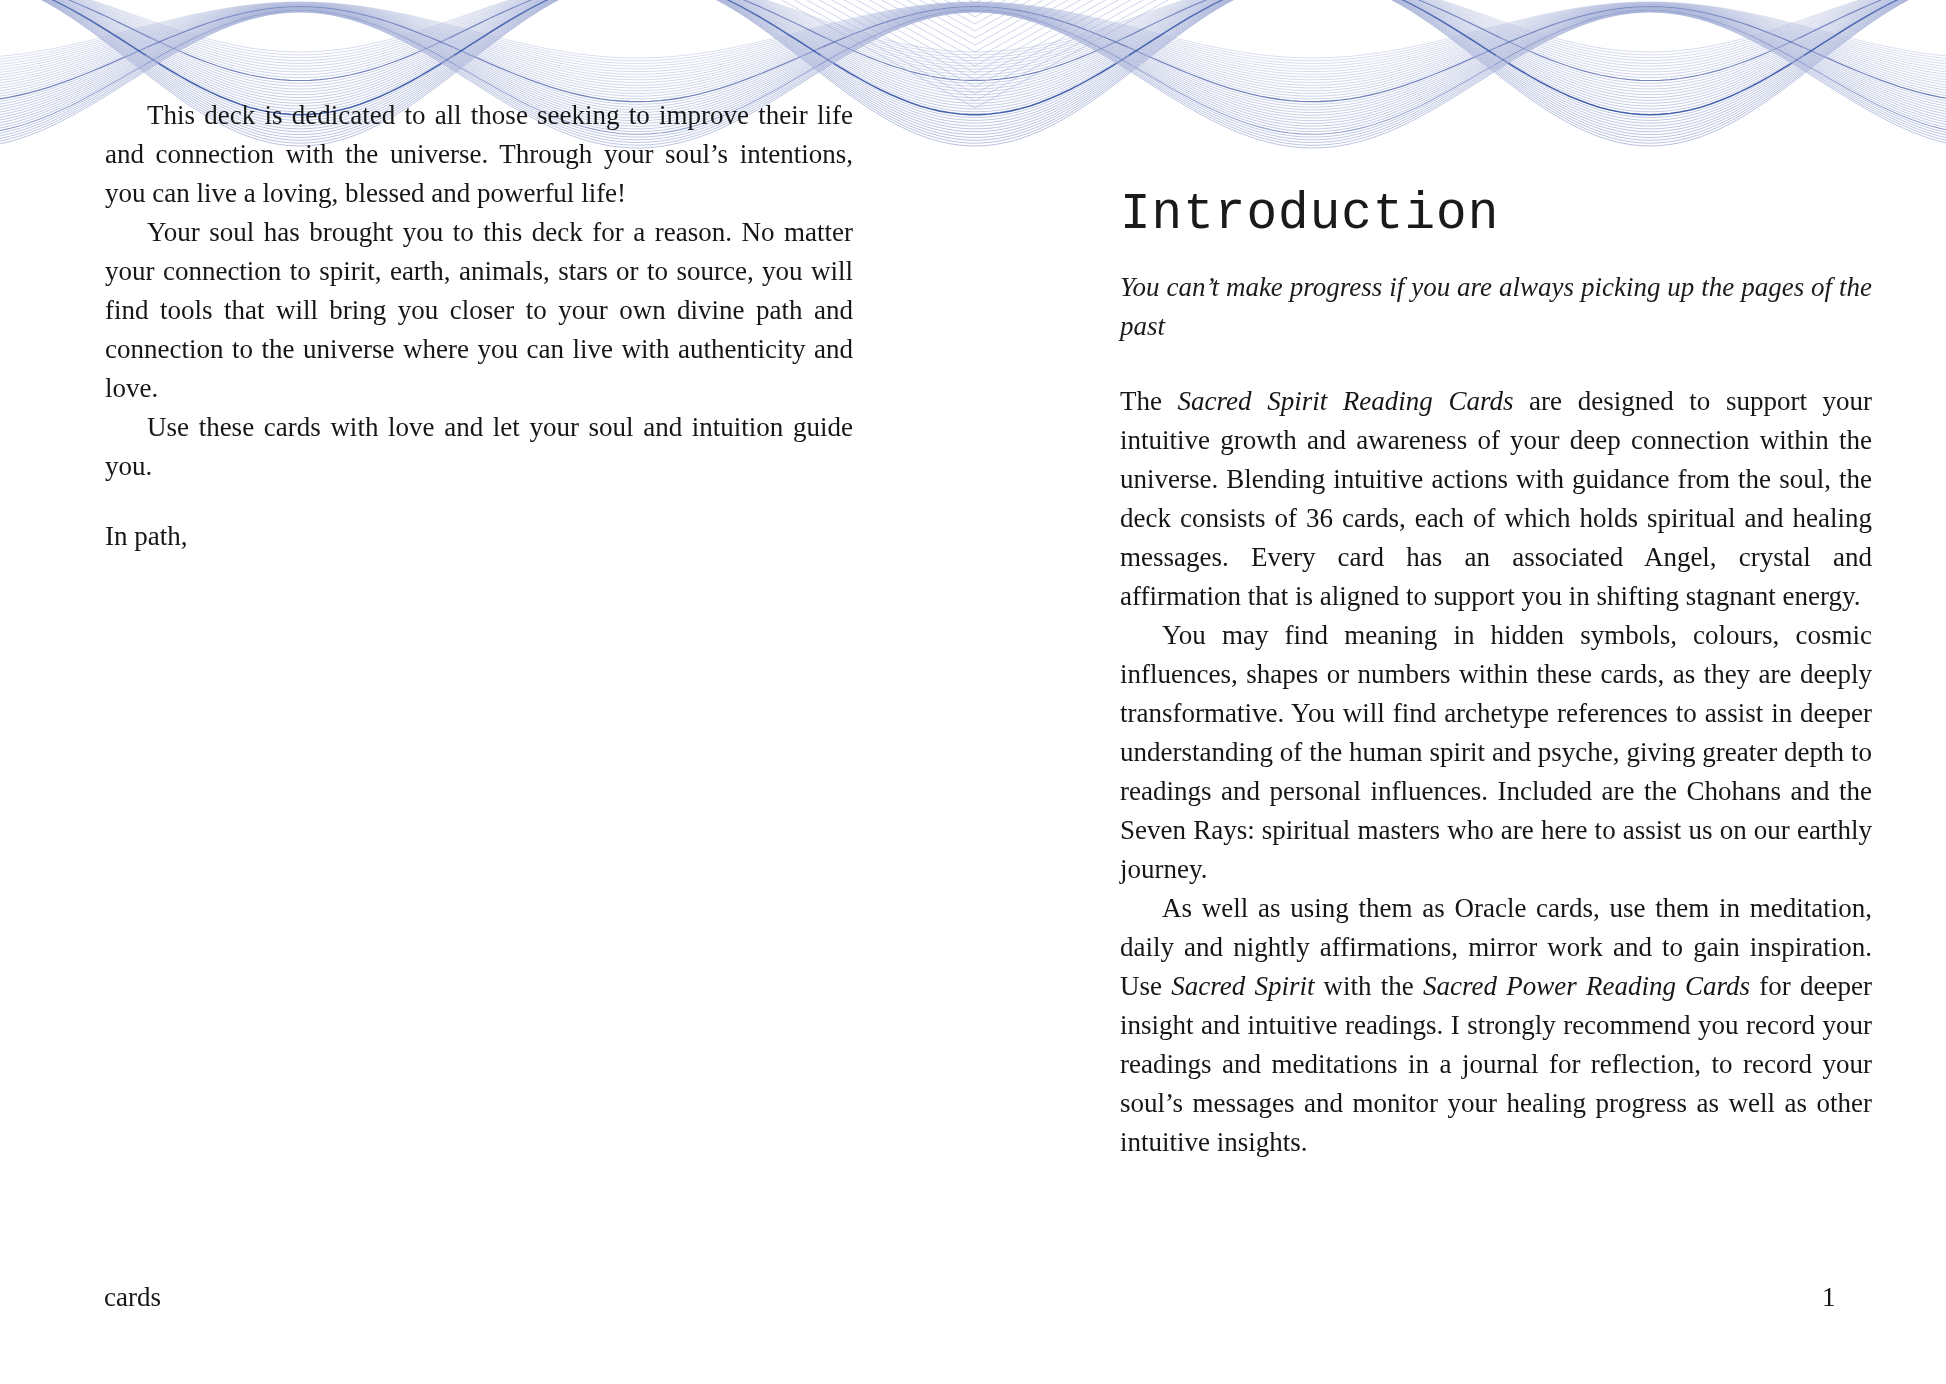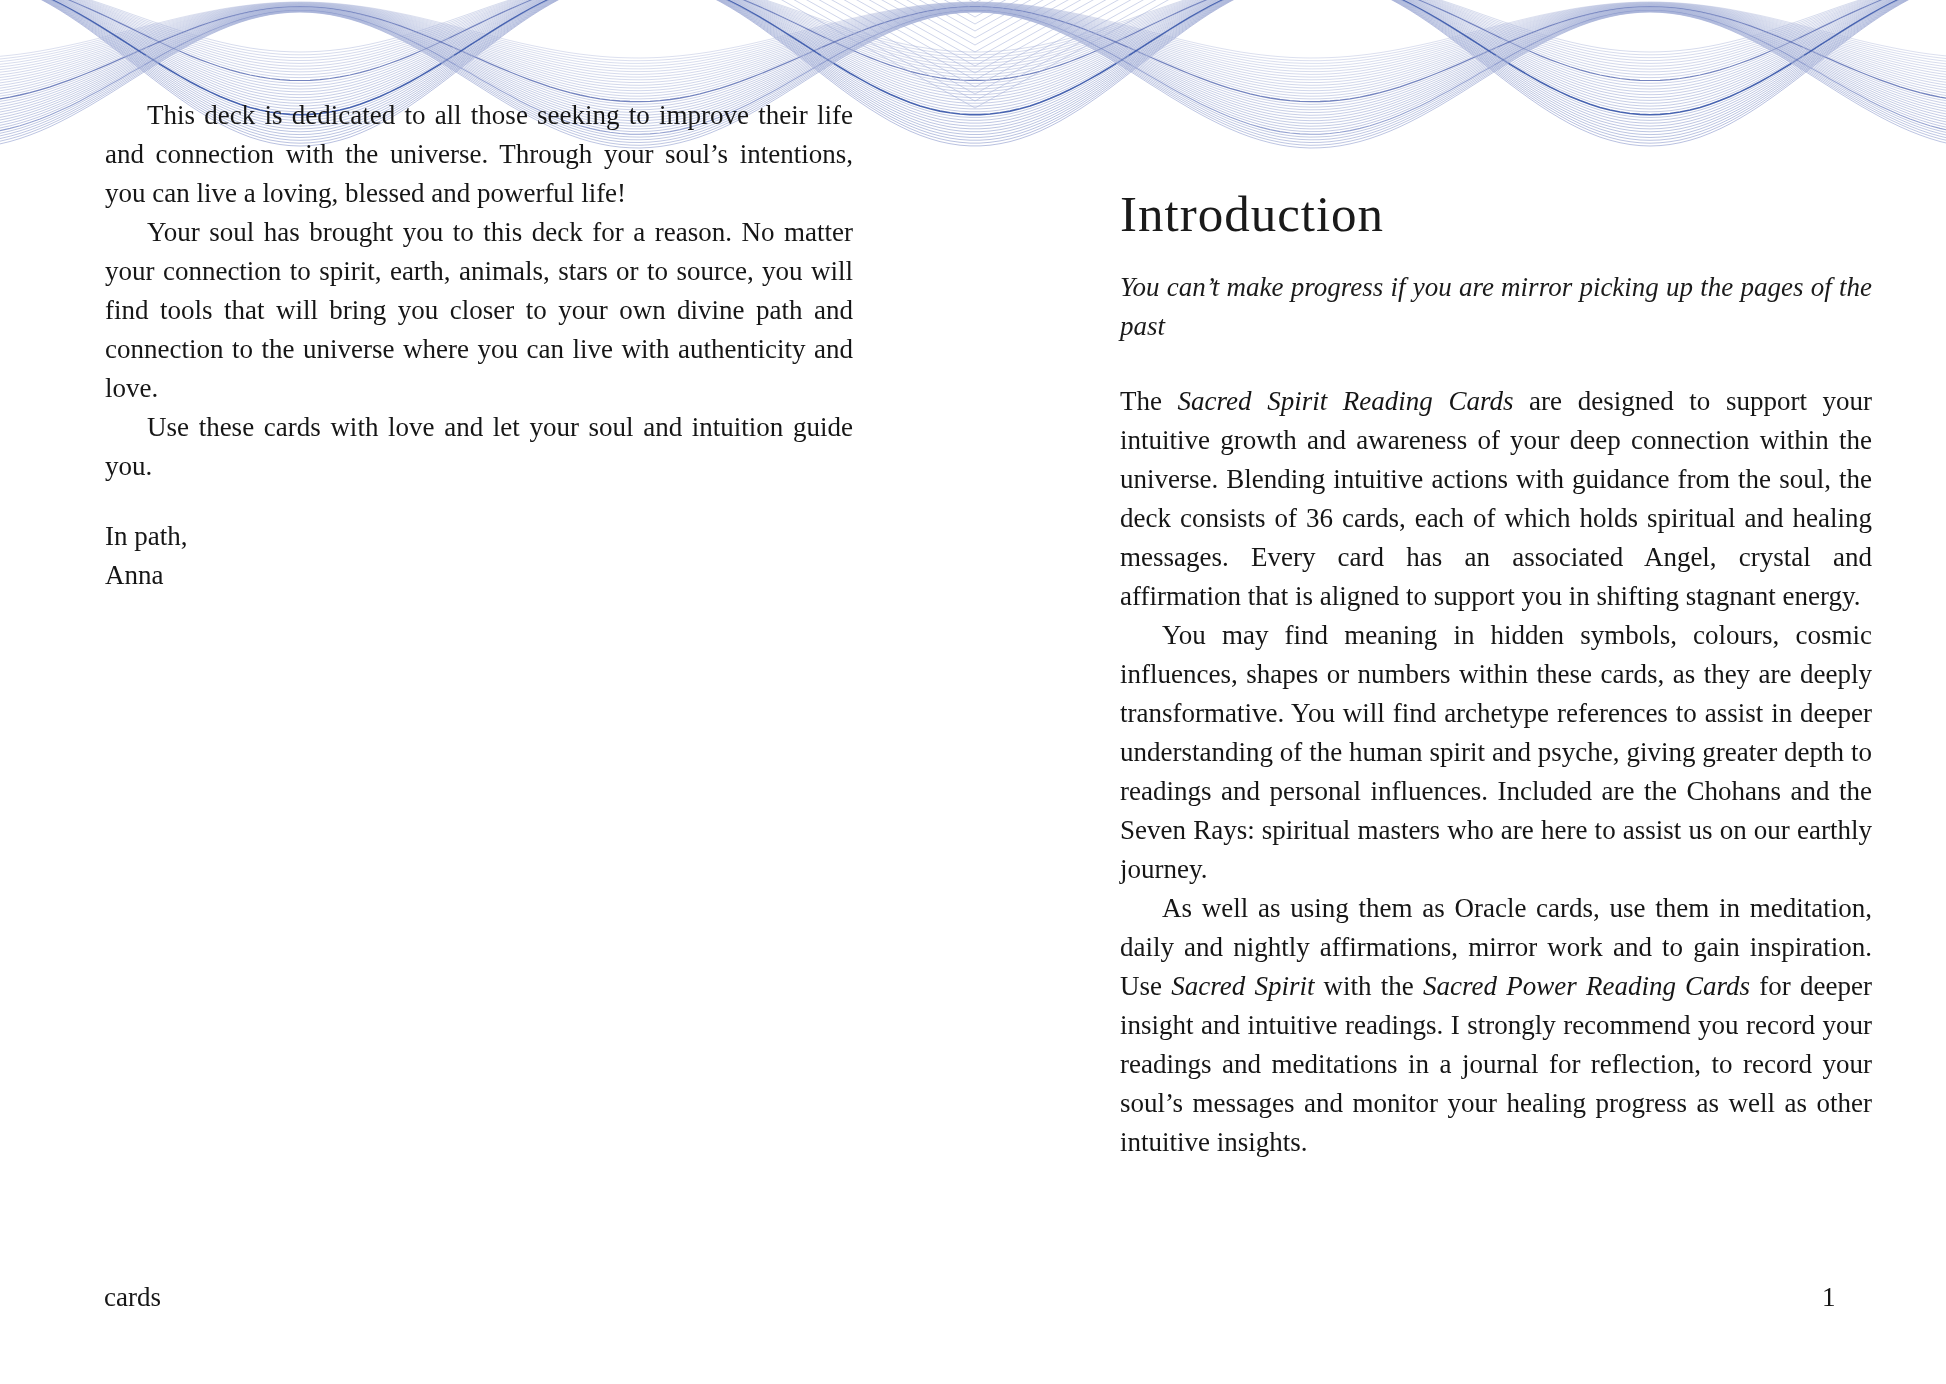--- a/index.html
+++ b/index.html
@@ -24,21 +24,21 @@
     margin:0;
     font-size:27px;line-height:39px;
     text-align:justify;
     text-justify:inter-word;
   }
   p.para.indent{text-indent:42px;}
   .closing{margin-top:31px;font-size:27px;line-height:39px;}
   .closing .line{white-space:pre;}
   .chapter-heading{
     position:absolute;left:0;top:189px;
-    font-family:Liberation Serif, serif;
+    font-family:Liberation Mono, monospace;
     font-weight:400;
     font-size:51px;line-height:51px;
     letter-spacing:1px;
     color:#1a1a1a;
   }
   .epigraph{
     position:absolute;left:0;top:268px;width:100%;
     font-style:italic;
     font-size:27px;line-height:39px;
     text-align:justify;
@@ -149,27 +149,26 @@
   </div>
 
   <div class="text-col" id="left-col">
     <div>
         <p class="para indent"><span>This deck is dedicated to all those seeking to improve their life and connection with the universe. Through your soul’s intentions, you can live a loving, blessed and powerful life!</span></p>
         <p class="para indent"><span>Your soul has brought you to this deck for a reason. No matter your connection to spirit, earth, animals, stars or to source, you will find tools that will bring you closer to your own divine path and connection to the universe where you can live with authenticity and love.</span></p>
         <p class="para indent"><span>Use these cards with love and let your soul and intuition guide you.</span></p>
       </div>
     <div class="closing">
         <div class="line">In path,</div>
-        <div class="line">Anna</div>
       </div>
   </div>
 
   <div class="text-col" id="right-col">
     <div class="chapter-heading">Introduction</div>
-    <div class="epigraph">You can’t make progress if you are mirror picking up the pages of the past</div>
+    <div class="epigraph">You can’t make progress if you are always picking up the pages of the past</div>
     <div class="body-block">
         <p class="para"><span>The </span><i>Sacred Spirit Reading Cards</i><span> are designed to support your intuitive growth and awareness of your deep connection within the universe. Blending intuitive actions with guidance from the soul, the deck consists of 36 cards, each of which holds spiritual and healing messages. Every card has an associated Angel, crystal and affirmation that is aligned to support you in shifting stagnant energy.</span></p>
         <p class="para indent"><span>You may find meaning in hidden symbols, colours, cosmic influences, shapes or numbers within these cards, as they are deeply transformative. You will find archetype references to assist in deeper understanding of the human spirit and psyche, giving greater depth to readings and personal influences. Included are the Chohans and the Seven Rays: spiritual masters who are here to assist us on our earthly journey.</span></p>
         <p class="para indent"><span>As well as using them as Oracle cards, use them in meditation, daily and nightly affirmations, mirror work and to gain inspiration. Use </span><i>Sacred Spirit</i><span> with the </span><i>Sacred Power Reading Cards</i><span> for deeper insight and intuitive readings. I strongly recommend you record your readings and meditations in a journal for reflection, to record your soul’s messages and monitor your healing progress as well as other intuitive insights.</span></p>
       </div>
   </div>
 
   <div class="pagenum" id="pagenum-left">cards</div>
   <div class="pagenum" id="pagenum-right">1</div>
 

